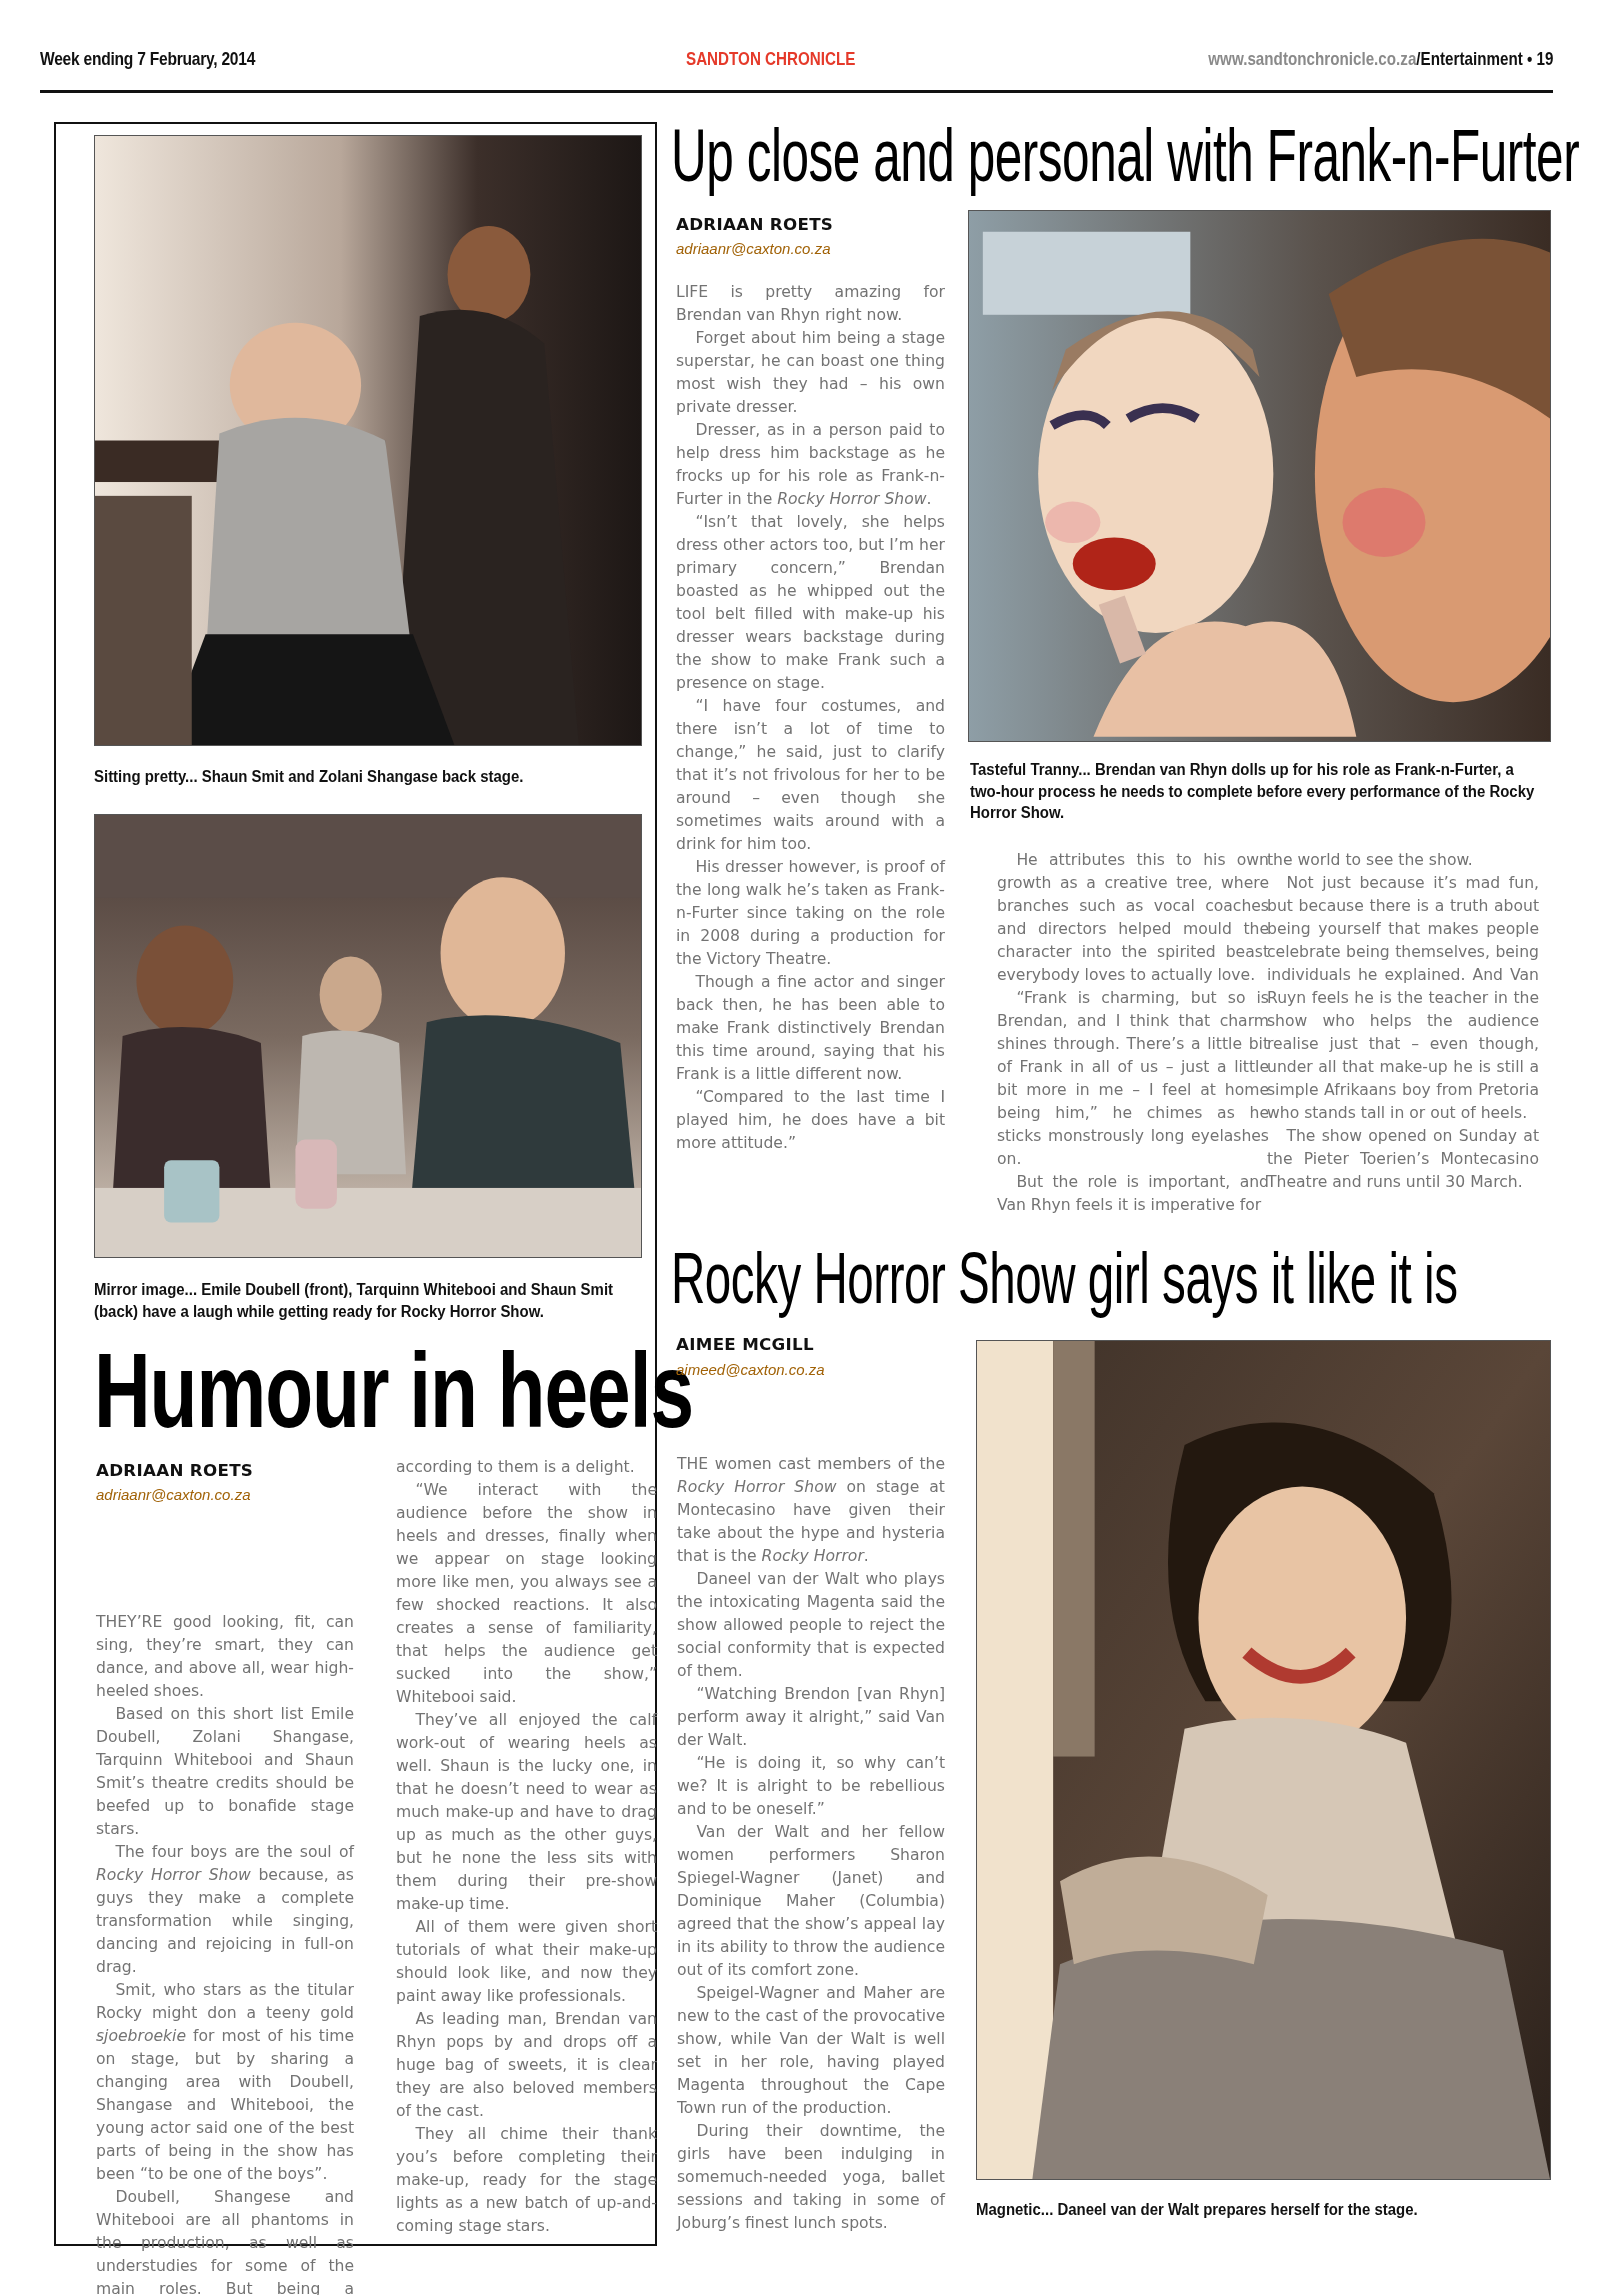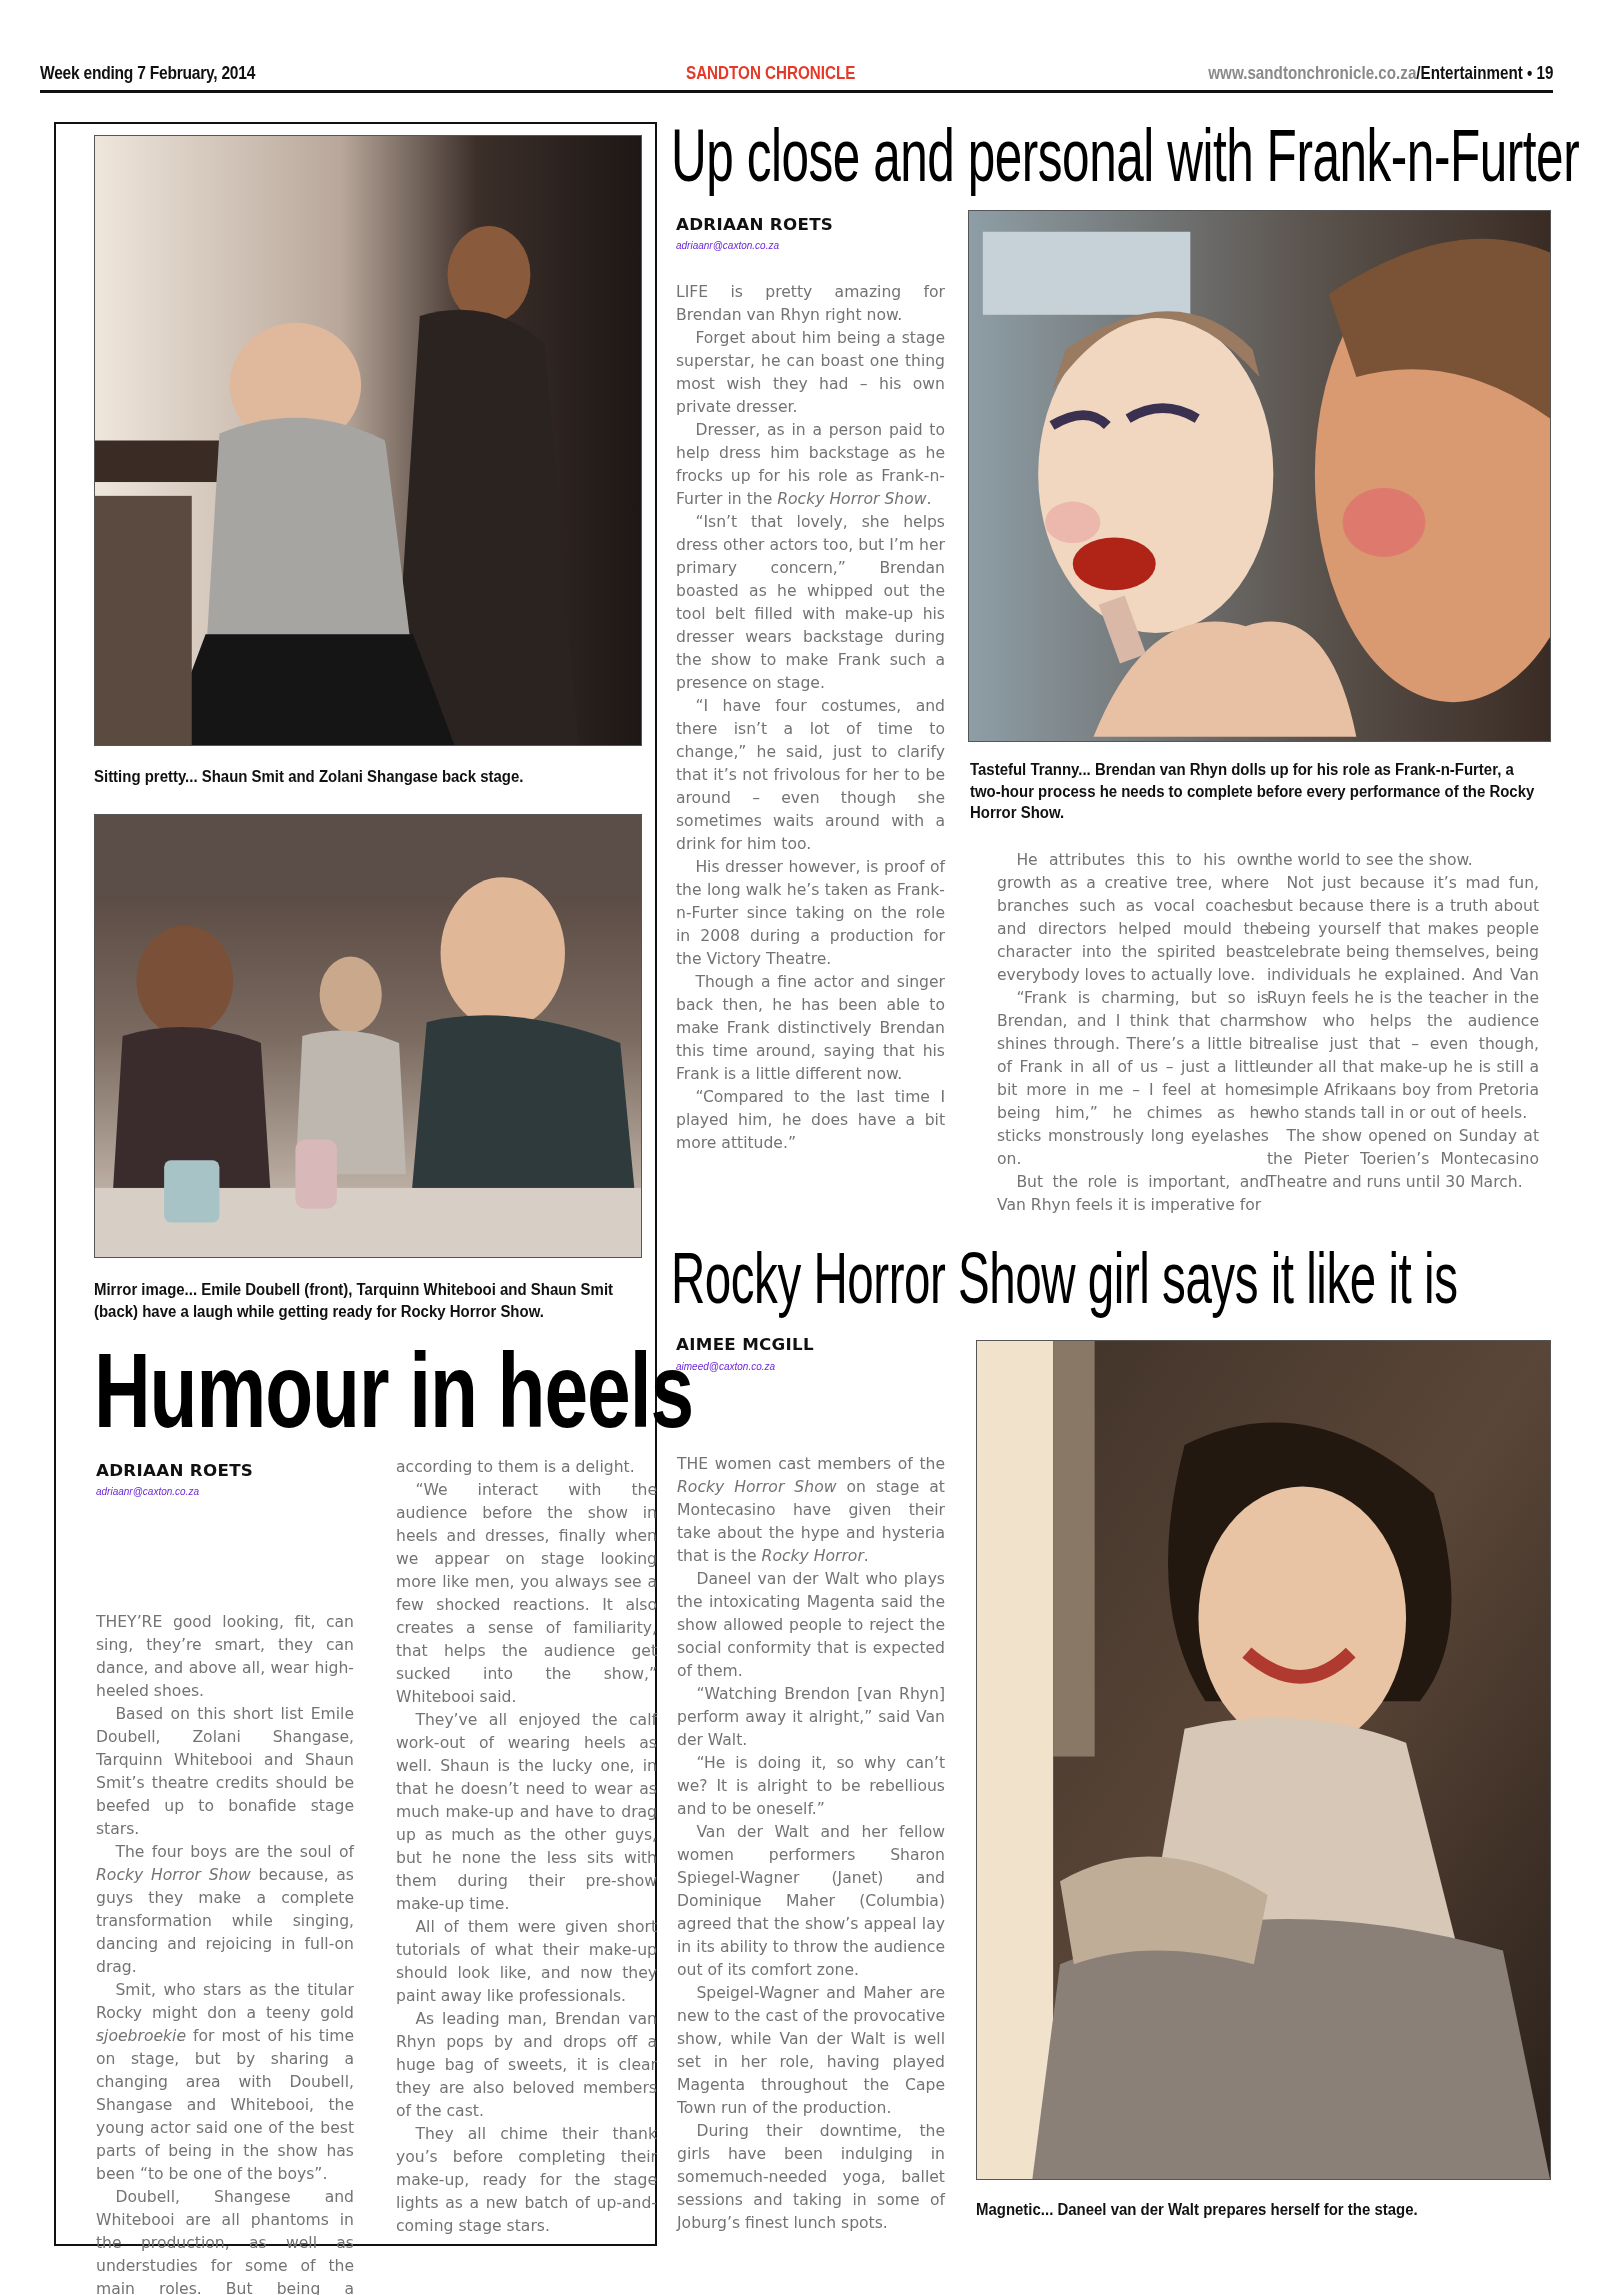--- a/index.html
+++ b/index.html
@@ -2,39 +2,39 @@
 <html style="font-size:11px"><head>
 <meta charset="utf-8">
 <style>
   * { box-sizing: border-box; margin: 0; padding: 0; }
   html, body { width: 1624px; height: 2295px; background: #ffffff; }
   body { position: relative; font-family: "Liberation Sans", sans-serif; color: #111; overflow: hidden; }
 
   .abs { position: absolute; }
 
   
-  .folio { left: 40px; top: 62px; width: 1513px; height: 28px; text-decoration: underline; }
+  .folio { left: 40px; top: 48px; width: 1513px; height: 28px; text-decoration: underline; }
   .folio-left { position: absolute; left: 0; top: 0; font-family: "Liberation Sans Narrow", "Liberation Sans", sans-serif; font-weight: bold; font-size: 19px; letter-spacing: -0.3px; color: #111; transform: scaleX(0.82); transform-origin: left top; }
   .folio-center { position: absolute; left: 646px; top: 0; font-weight: bold; font-size: 19px; color: #e53a2a; transform: scaleX(0.8); transform-origin: left top; }
   .folio-right { position: absolute; right: 0; top: 0; font-weight: bold; font-size: 19px; color: #111; transform: scaleX(0.8); transform-origin: right top; white-space: nowrap; }
   .folio-right .url { color: #8a8a8a; }
   .folio-rule { left: 40px; top: 90px; width: 1513px; height: 2.8px; background: #111; }
 
   
   .left-box { left: 54px; top: 122px; width: 603px; height: 2124px; border: 2.1px solid #111; }
 
   .photo { position: absolute; overflow: hidden; border: 1.4px solid #555; }
   .photo svg { width: 100%; height: 100%; display: block; }
 
   .caption { position: absolute; font-weight: bold; font-size: 17.4px; line-height: 21.5px; color: #111; transform: scaleX(0.86); transform-origin: left top; }
 
   .headline-cond { position: absolute; font-family: "Liberation Sans Narrow", "Liberation Sans", sans-serif; color: #000; white-space: nowrap; transform-origin: left top; }
 
   .byline { position: absolute; font-family: "DejaVu Sans", sans-serif; font-weight: bold; font-size: 16.7px; letter-spacing: 0.3px; color: #111; }
-  .email { position: absolute; font-style: italic; font-size: 10px; color: #6d28d9; }
+  .email { position: absolute; font-style: italic; font-size: 15px; color: #a16207; }
 
   .col { position: absolute; font-family: "DejaVu Sans", sans-serif; font-size: 15.6px; line-height: 23px; text-align: justify; color: #737373; hyphens: none; }
   .col p { text-indent: 19.4px; }
   .col p.lead { text-indent: 0; }
   .col em { font-style: italic; }
 </style>
 </head>
 <body>
 
 <div class="abs folio">

